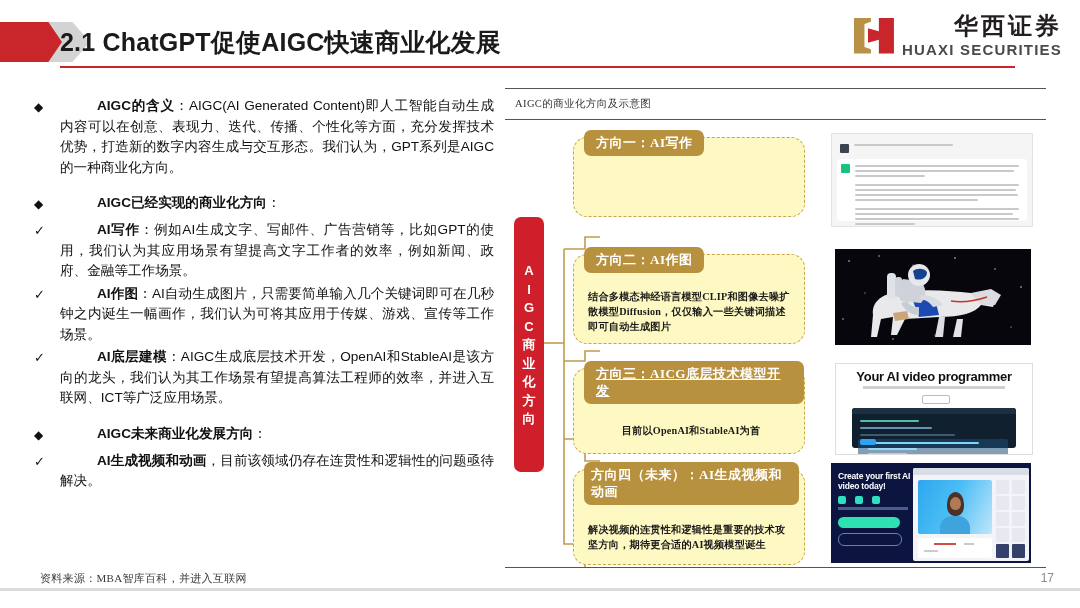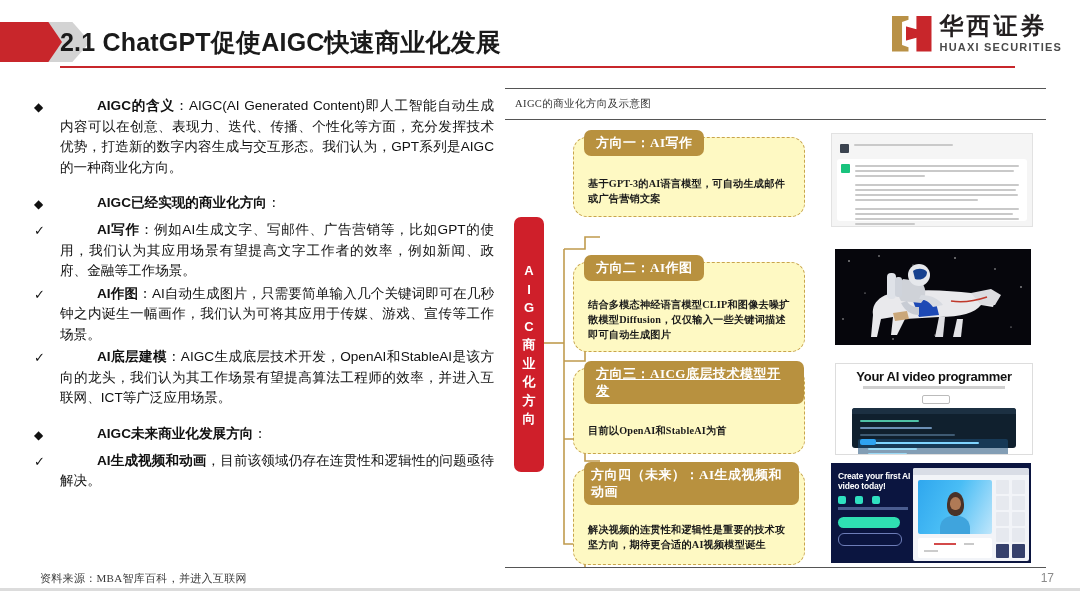--- a/index.html
+++ b/index.html
@@ -4,21 +4,21 @@
 <style>
   html,body{margin:0;padding:0;}
   body{
     width:1080px;height:608px;
     background:#ffffff;
     font-family:"Liberation Sans","DejaVu Sans",sans-serif;
     overflow:hidden;
     position:relative;
   }
   
-  .header{position:absolute;left:0;top:0;width:1080px;height:72px;}
+  .header{position:absolute;left:0;top:0;width:1080px;height:72px;text-align:right;}
   .hdr-chevron{
     position:absolute;left:0;top:22px;width:62px;height:40px;
     background:#c8262b;
     clip-path:polygon(0 0, 78% 0, 100% 50%, 78% 100%, 0 100%);
   }
   .hdr-chevron2{
     position:absolute;left:46px;top:22px;width:44px;height:40px;
     background:#d3d3d3;
     clip-path:polygon(0 0, 60% 0, 100% 50%, 60% 100%, 0 100%);
   }
@@ -34,21 +34,21 @@
   .logo{position:absolute;right:18px;top:14px;display:flex;align-items:center;gap:8px;}
   .logo-mark{position:relative;width:40px;height:36px;}
   .lm-gold{position:absolute;left:0;top:0;width:17px;height:36px;
      background:#b99146;
      clip-path:polygon(0 0,100% 0,100% 12%,62% 18%,62% 82%,100% 88%,100% 100%,0 100%);}
   .lm-red{position:absolute;left:14px;top:0;width:26px;height:36px;
      background:#c8262b;
      clip-path:polygon(42% 0,100% 0,100% 100%,42% 100%,42% 62%,0 70%,0 30%,42% 38%);}
   .logo-txt{display:flex;flex-direction:column;line-height:1;}
   .logo-cn{font-size:24px;font-weight:bold;color:#231f20;letter-spacing:3px;}
-  .logo-en{font-size:11px;font-weight:bold;color:#4a4a4a;letter-spacing:1.2px;margin-top:4px;}
+  .logo-en{font-size:15px;font-weight:bold;color:#4a4a4a;letter-spacing:1.2px;margin-top:4px;}
 
   
   .left{position:absolute;left:34px;top:96px;width:460px;}
   .bullet-row{display:flex;margin-bottom:2px;}
   .bl-marker{width:26px;flex:0 0 26px;font-size:12px;color:#111;line-height:20px;padding-top:1px;}
   .bl-marker.chk{font-size:13px;}
   .bl-text{flex:1;font-size:13.6px;line-height:20.5px;color:#111;text-align:justify;}
   .sp{height:13px;}
   .sp-sm{height:4px;}
   b.hv{font-weight:bold;margin-left:37px;}
@@ -205,31 +205,30 @@
     <span>C</span>
     <span>商</span>
     <span>业</span>
     <span>化</span>
     <span>方</span>
     <span>向</span>
   </div>
 
   <div class="dbox" style="left:68px;top:48px;width:230px;height:78px;">
     <div class="dbox-hd">方向一：AI写作</div>
-    <div class="dbox-bd" style="top:38px;">基于GPT-3的AI语言模型，可自动生成邮件或广告营销文案</div>
-  </div>
-
-  <div class="dbox" style="left:68px;top:173px;width:230px;height:88px;text-decoration:underline;">
+  </div>
+
+  <div class="dbox" style="left:68px;top:165px;width:230px;height:88px;text-decoration:underline;">
     <div class="dbox-hd">方向二：AI作图</div>
     <div class="dbox-bd" style="top:34px;">结合多模态神经语言模型CLIP和图像去噪扩散模型Diffusion，仅仅输入一些关键词描述即可自动生成图片</div>
   </div>
 
   <div class="dbox" style="left:68px;top:279px;width:230px;height:84px;">
     <div class="dbox-hd" style="width:196px;text-decoration:underline;">方向三：AICG底层技术模型开发</div>
-    <div class="dbox-bd" style="top:54px;">目前以OpenAI和StableAI为首</div>
+    <div class="dbox-bd" style="top:54px;text-align:center;">目前以OpenAI和StableAI为首</div>
   </div>
 
   <div class="dbox" style="left:68px;top:380px;width:230px;height:94px;">
     <div class="dbox-hd" style="width:196px;padding-left:7px;">方向四（未来）：AI生成视频和动画</div>
     <div class="dbox-bd" style="top:52px;">解决视频的连贯性和逻辑性是重要的技术攻坚方向，期待更合适的AI视频模型诞生</div>
   </div>
 
   <div class="thumb th-chat" style="left:326px;top:44px;width:200px;height:92px;">
     <div class="chat-row" style="top:10px;">
       <div class="chat-av" style="background:#3c4450;"></div>

